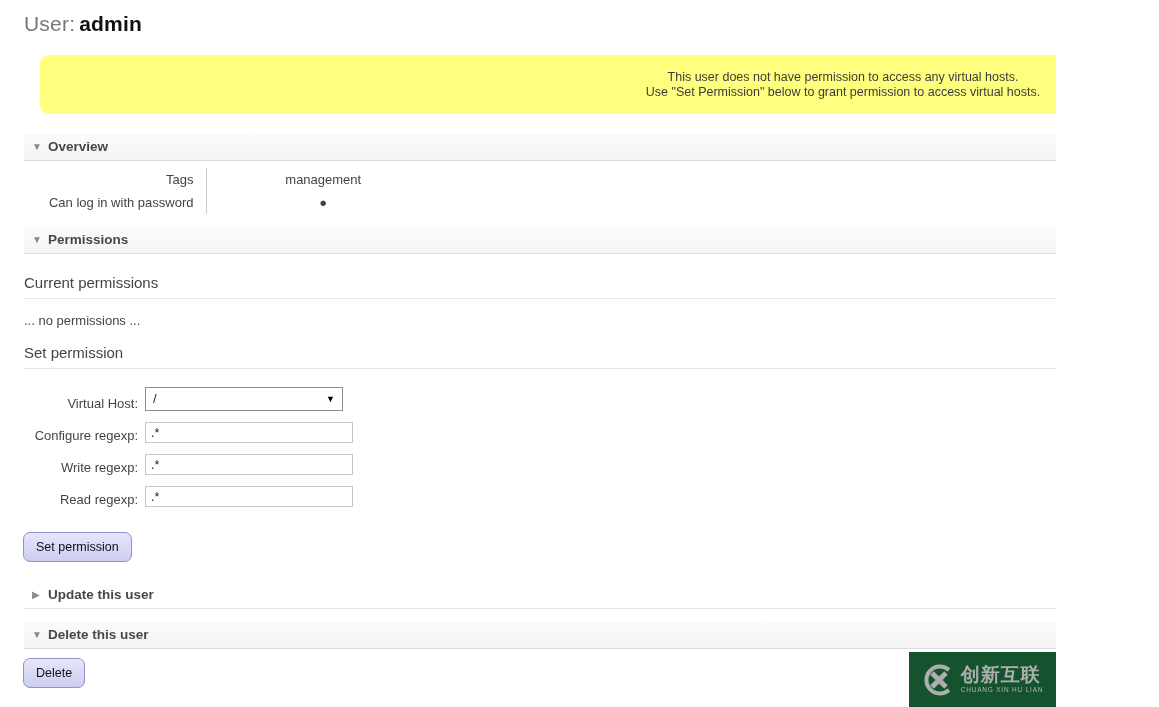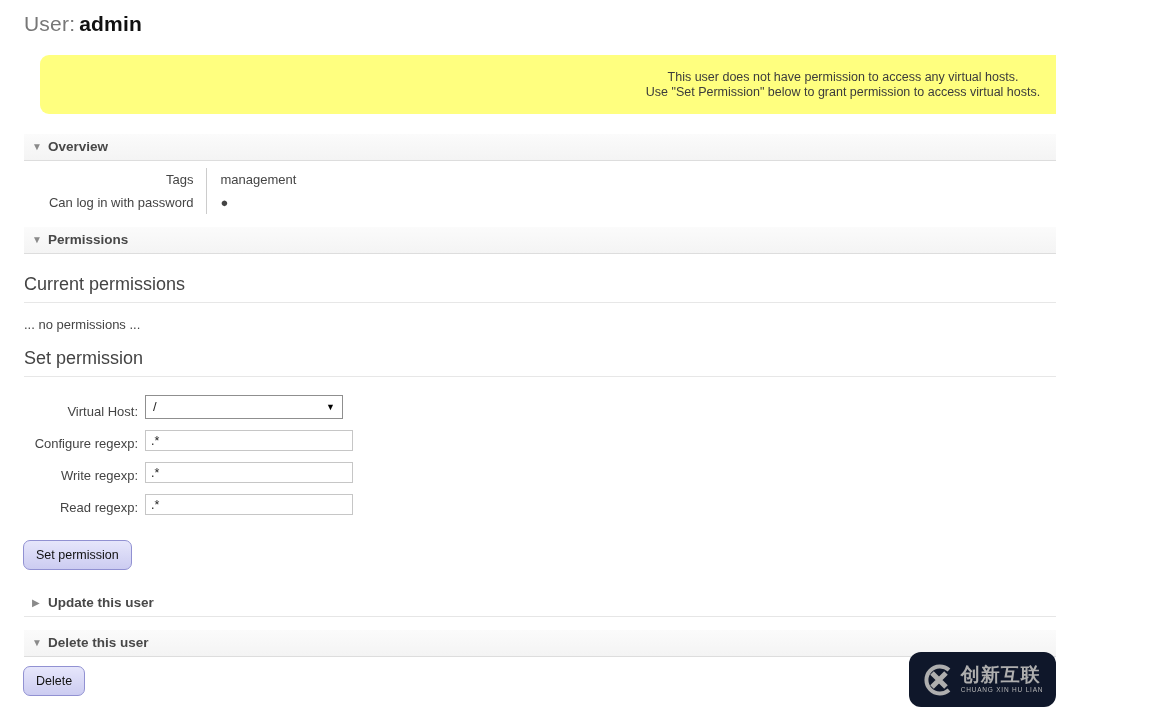--- a/index.html
+++ b/index.html
@@ -38,29 +38,29 @@
     background: linear-gradient(#fbfbfb, #f4f4f4);
     border-bottom: 1px solid #ddd;
     cursor: pointer;
   }
   .section h2.plain { background: #fff; border-bottom: 1px solid #e6e6e6; }
   .tri { display: inline-block; width: 22px; text-align: left; padding-left: 6px;
          color: #8a8a8a; font-size: 10px; vertical-align: 1px; }
 
   
   table.facts { border-collapse: collapse; margin: 7px 0 0 0; }
-  table.facts td { padding: 4px 0; font-size: 13px; color: #444; }
+  table.facts td { padding: 4px 0; font-size: 13px; color: #444; text-align: center; }
   table.facts td.lbl { width: 182px; text-align: right; padding-right: 12px; }
   table.facts td.val { border-left: 1px solid #ccc; padding-left: 14px; min-width: 220px; }
   .bool-dot { font-size: 10px; color: #333; }
 
   
   h3.subhead {
     margin: 20px 0 0 24px; width: 1135px;
-    font-size: 18px; font-weight: normal; color: #444;
+    font-size: 15px; font-weight: normal; color: #444;
     padding-bottom: 7px; border-bottom: 1px solid #e7e7e7;
   }
   p.plain-text { margin: 14px 0 0 24px; font-size: 13px; color: #444; }
 
   
   .form { margin: 18px 0 0 0; }
   .form-row { margin: 0 0 11px 0; display: flex; align-items: flex-end; }
   .form-row label {
     display: inline-block; width: 145px; text-align: right; padding-right: 7px;
     font-size: 13px; color: #444;
@@ -91,23 +91,22 @@
     font-family: "Liberation Sans", "DejaVu Sans", sans-serif;
     font-size: 12.5px; color: #111;
     cursor: pointer;
   }
 
   .gap-lg { height: 20px; } .gap-md { height: 13px; }
 
   
   .watermark {
     position: absolute; right: 0; bottom: 0; width: 147px; height: 55px;
-    background: #0f172a; display: flex; align-items: center; justify-content: center;
+    background: #14532d; display: flex; align-items: center; justify-content: center;
     gap: 5px;
-    border-radius: 12px;
   }
   .wm-text { display: flex; flex-direction: column; line-height: 1; }
   .wm-cn { font-size: 19px; font-weight: bold; color: #aeaeae; letter-spacing: 1px; }
   .wm-en { font-size: 6.5px; color: #b5b5b5; letter-spacing: 0.8px; margin-top: 3px; }
 </style>
 </head>
 <body>
 
 <div id="wrapper">
 

